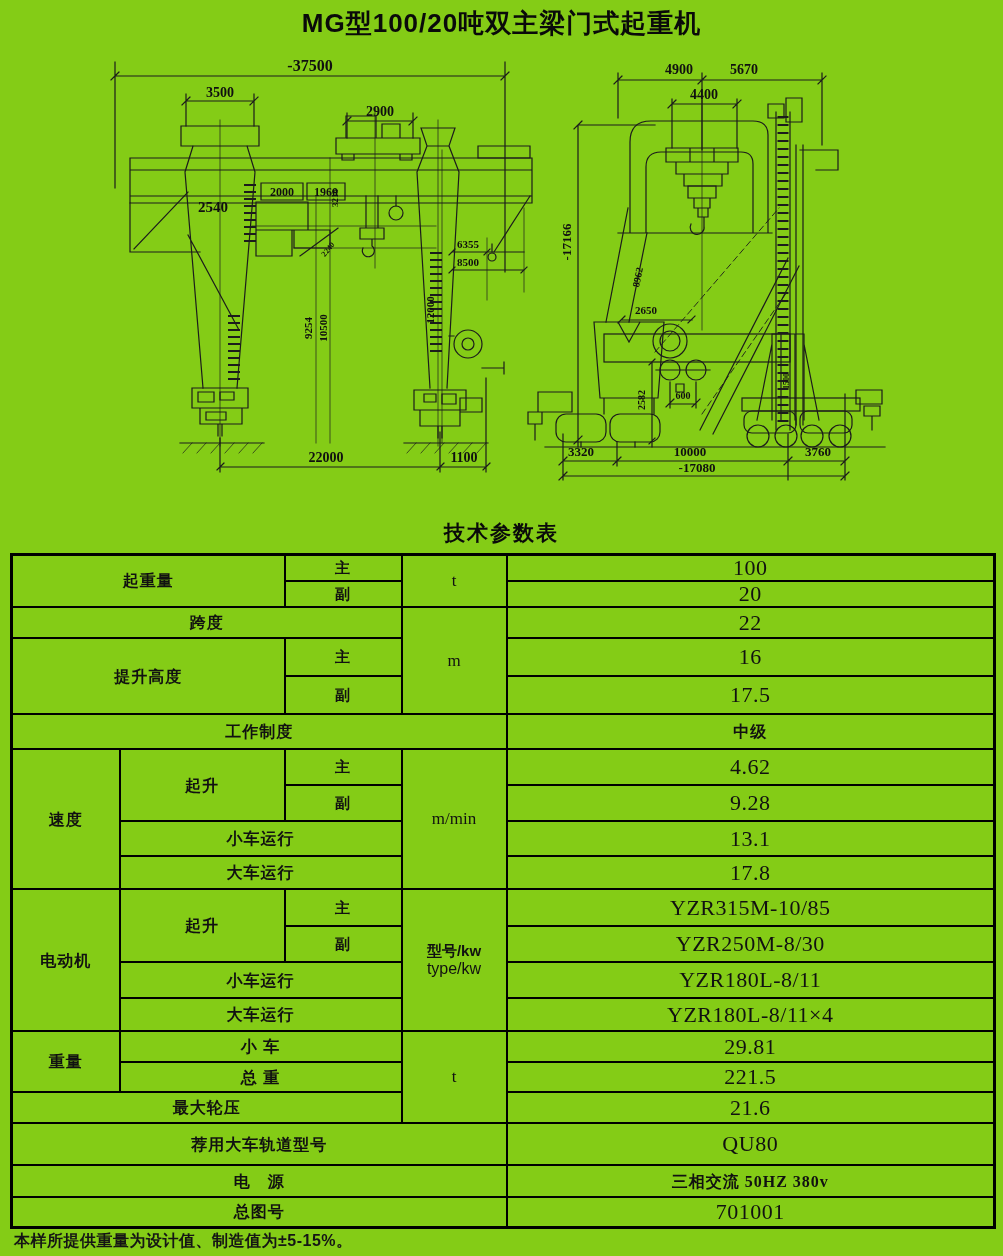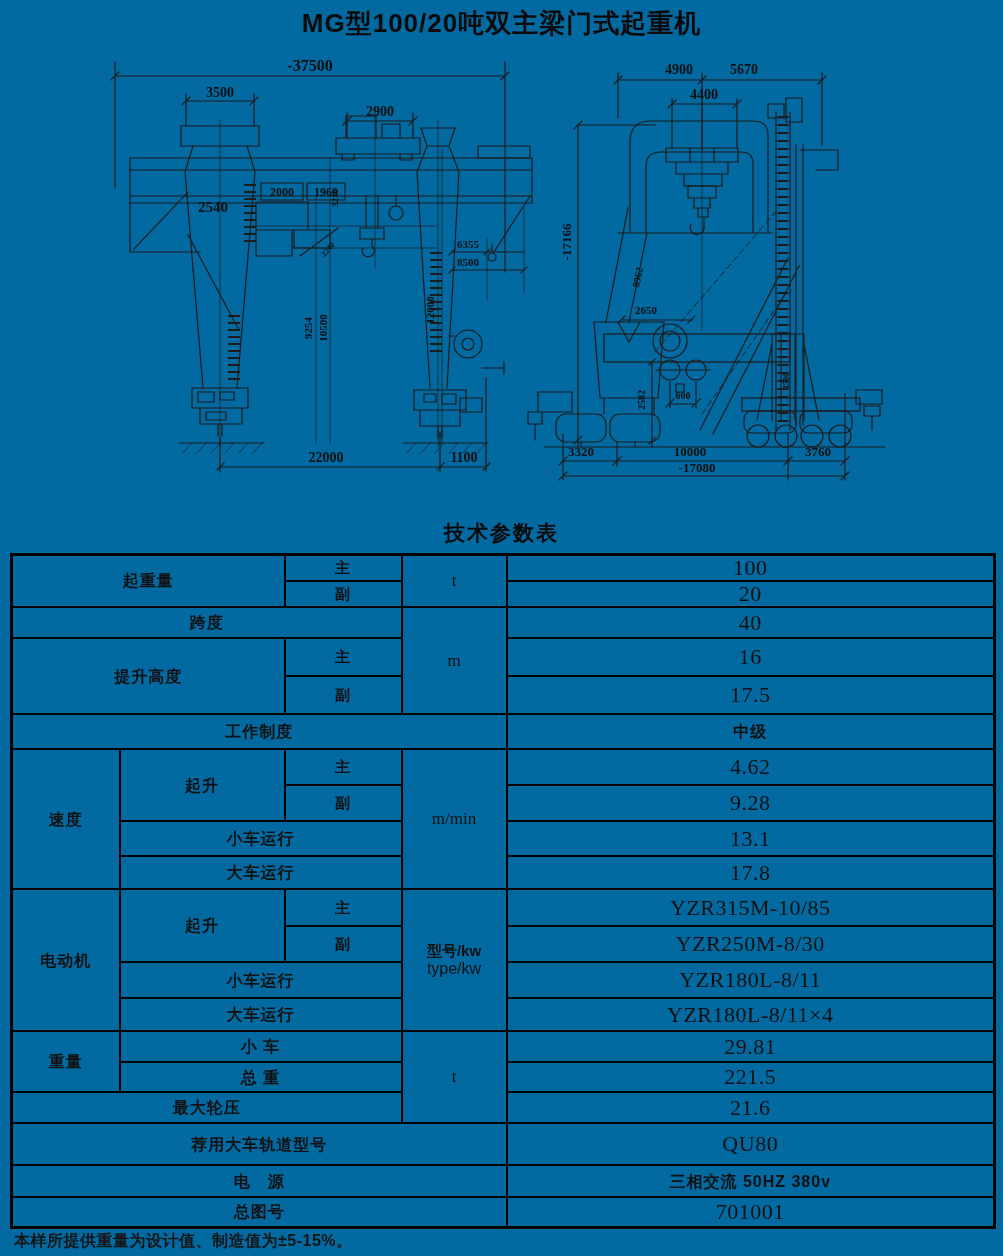--- a/index.html
+++ b/index.html
@@ -1,16 +1,16 @@
 <!DOCTYPE html>
 <html><head>
 <meta charset="utf-8">
 <style>
   html,body{margin:0;padding:0;background:#e8e8e8;}
-  .page{position:relative;width:1003px;height:1256px;background:#0369a1;margin:0 auto;overflow:hidden;
+  .page{position:relative;width:1003px;height:1256px;background:#84cc16;margin:0 auto;overflow:hidden;
         font-family:"Liberation Sans","DejaVu Sans",sans-serif;color:#111;}
   .page-title{position:absolute;top:6px;left:0;width:100%;text-align:center;
         font-size:26px;font-weight:bold;letter-spacing:1px;color:#0a0a0a;}
   .drawing-svg{position:absolute;top:0;left:0;}
   .ink{stroke:#1c1c1c;fill:none;stroke-width:1.2;stroke-linecap:square;stroke-linejoin:miter;}
   .thin{stroke-width:0.7;}
   .dash{stroke-dasharray:6 4;stroke-width:0.9;}
   .ladder{stroke:#1c1c1c;stroke-width:12;stroke-dasharray:2 5;fill:none;}
   .ladder-m{stroke:#1c1c1c;stroke-width:11;stroke-dasharray:2 6;fill:none;}
   .dimtxt{font-family:"Liberation Serif","DejaVu Serif",serif;font-weight:bold;fill:#101010;
@@ -20,21 +20,21 @@
   table.params{position:absolute;top:553px;left:10px;width:983px;border-collapse:collapse;
         table-layout:fixed;border:3px solid #000;}
   table.params td{border:2px solid #000;text-align:center;vertical-align:middle;
         padding:0;line-height:1.1;overflow:hidden;}
   td.lab{font-size:16px;font-weight:bold;letter-spacing:1px;}
   td.sub{font-size:15px;}
   td.unit{font-family:"Liberation Serif","DejaVu Serif",serif;font-size:17px;}
   td.unit .u1{font-size:15px;font-weight:bold;font-family:"Liberation Sans","DejaVu Sans",sans-serif;}
   td.unit .u2{font-family:Liberation Sans, sans-serif;font-size:16px;}
   td.val{font-family:Liberation Serif, serif;font-size:22px;letter-spacing:0.5px;}
-  td.vcjk{font-family:Liberation Sans, sans-serif;font-weight:bold;font-size:16px;letter-spacing:1px;}
+  td.vcjk{font-family:Liberation Serif, serif;font-weight:bold;font-size:16px;letter-spacing:1px;}
   td.span3{padding-right:117px;}
   td.span4{padding-right:222px;}
   .footnote{position:absolute;top:1231px;left:14px;font-size:16px;font-weight:bold;color:#151515;letter-spacing:0.5px;}
 </style>
 </head>
 <body>
 
 <div class="page">
 
   <div class="page-title">MG型100/20吨双主梁门式起重机</div>
@@ -193,21 +193,21 @@
       <td class="unit" rowspan="2">t</td>
       <td class="val">100</td>
     </tr>
     <tr style="height:24px">
       <td class="lab sub">副</td>
       <td class="val">20</td>
     </tr>
     <tr style="height:31px">
       <td class="lab span3" colspan="3">跨度</td>
       <td class="unit" rowspan="3">m</td>
-      <td class="val">40</td>
+      <td class="val">22</td>
     </tr>
     <tr style="height:38px">
       <td class="lab" colspan="2" rowspan="2">提升高度</td>
       <td class="lab sub">主</td>
       <td class="val">16</td>
     </tr>
     <tr style="height:38px">
       <td class="lab sub">副</td>
       <td class="val">17.5</td>
     </tr>

